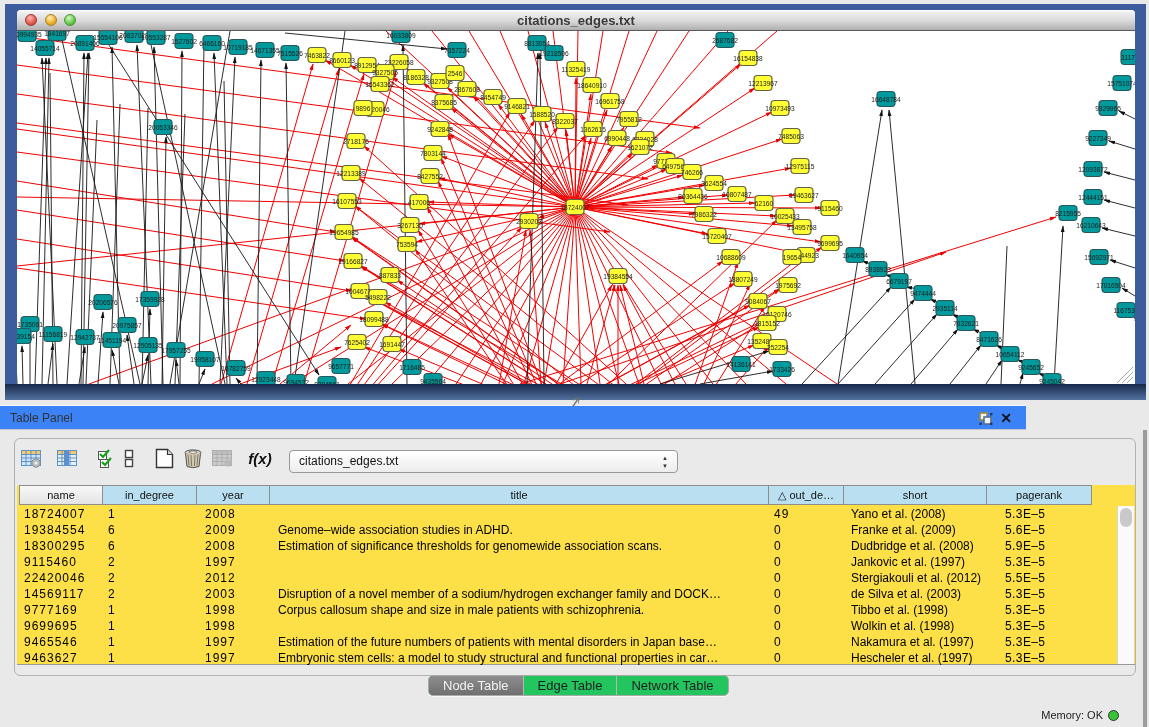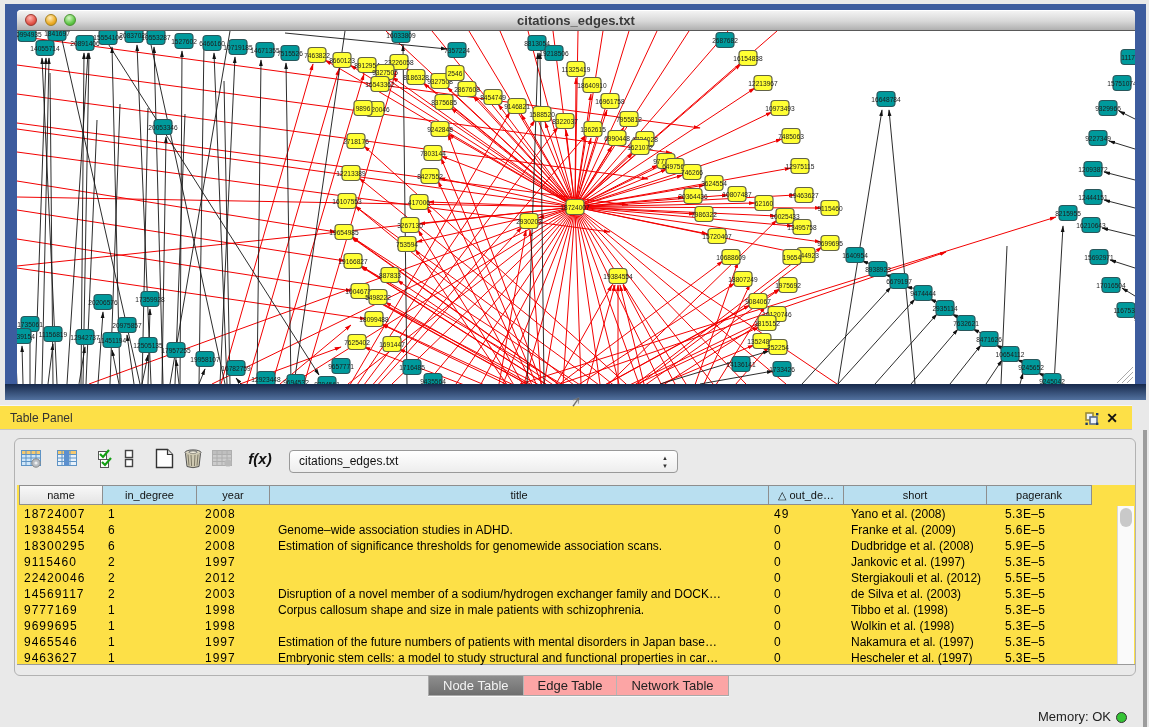--- a/index.html
+++ b/index.html
@@ -8,21 +8,21 @@
   background:linear-gradient(#17294b,#52719f)}
 #win{position:absolute;left:17px;top:10px;width:1118px;height:374px;border-radius:4px 4px 0 0}
 #tbar{position:absolute;left:0;top:0;width:100%;height:21px;border-radius:4px 4px 0 0;
   background:linear-gradient(#f6f6f6,#d8d8d8 55%,#b0b0b0);border-bottom:1px solid #595959;
   box-shadow:inset 0 1px 0 #fff}
 #tbar .title{position:absolute;left:0;right:0;top:3px;text-align:center;font-size:13px;
   font-weight:bold;color:#3a3a3a}
 .tl{position:absolute;top:4px;width:12px;height:12px;border-radius:50%}
 #view{position:absolute;left:0;top:21px;width:1118px;height:353px;background:#fff;overflow:hidden}
 svg text{font-family:"Liberation Sans",sans-serif}
-#panelbar{position:absolute;left:0;top:405px;width:1132px;height:25px;background:#fde047;
+#panelbar{position:absolute;left:0;top:405px;width:1026px;height:25px;background:#3b82f6;
   border-top:1px solid #f6f6f6;border-bottom:1px solid #c6c6c6}
 #panelbar .t{position:absolute;left:10px;top:5px;font-size:12px;color:#333}
 #box{position:absolute;left:14px;top:438px;width:1122px;height:238px;background:#eaeaea;
   border:1px solid #b2b2b2;border-radius:6px}
 #dd{position:absolute;left:289px;top:450px;width:389px;height:23px;border:1px solid #999;
   border-radius:4px;background:linear-gradient(#fff,#ededed);font-size:12px;color:#111;
   line-height:21px;padding-left:9px}
 #dd .arr{position:absolute;right:9px;top:3px;font-size:6px;color:#333;line-height:8px}
 #tablewrap{position:absolute;left:17px;top:485px;width:1118px;height:180px;background:#fde047;
   border-bottom:1px solid #9a9a9a}
@@ -35,26 +35,26 @@
 .c0,.c1,.c2,.c4{letter-spacing:1px}.c6{letter-spacing:0.4px}
 .c0{left:7px;width:80px}.c1{left:91px;width:80px}.c2{left:188px;width:60px}
 .c3{left:261px;width:492px}.c4{left:757px;width:70px}
 .c5{left:834px;width:143px;text-align:left}.c6{left:988px;width:100px}
 #rows{position:absolute;left:0;top:21px;width:1100px}
 #vsb{position:absolute;left:1100px;top:21px;width:17px;height:158px;background:#fafafa;
   border-left:1px solid #d8d8d8}
 #vsb .thumb{position:absolute;left:2px;top:2px;width:12px;height:19px;background:#c9c9c9;
   border-radius:6px}
 #tabs{position:absolute;left:428px;top:675px;height:21px;display:flex;font-size:13px;
-  border:1px solid #a9a9a9;border-radius:0;overflow:hidden;background:#fca5a5;
+  border:1px solid #a9a9a9;border-radius:5px;overflow:hidden;background:#22c55e;
   box-shadow:0 1px 0 rgba(255,255,255,.7)}
 #tabs div{padding:0 14px;line-height:19px;color:#222}
 #tabs .sel{background:linear-gradient(#8e8e8e,#6f6f6f);color:#f3f3f3}
 #tabs .sep{border-left:1px solid #b5b5b5;padding:0}
-#mem{position:absolute;right:22px;top:709px;font-size:13px;color:#222}
+#mem{position:absolute;right:30px;top:709px;font-size:11px;color:#222}
 #mem .dot{display:inline-block;width:11px;height:11px;border-radius:50%;background:#35c435;
   border:1px solid #333;vertical-align:-2px;margin-left:5px}
 #rstrip{position:absolute;left:1143px;top:430px;width:4px;height:297px;background:#9c9c9c}
 .icon{position:absolute;top:448px}
 </style></head><body>
 <div id="desktop"></div>
 <div id="bstrip"></div>
 <div id="win">
  <div id="view">
       <svg width="1118" height="353" viewBox="0 0 1118 353" style="position:absolute;top:0;left:0">

